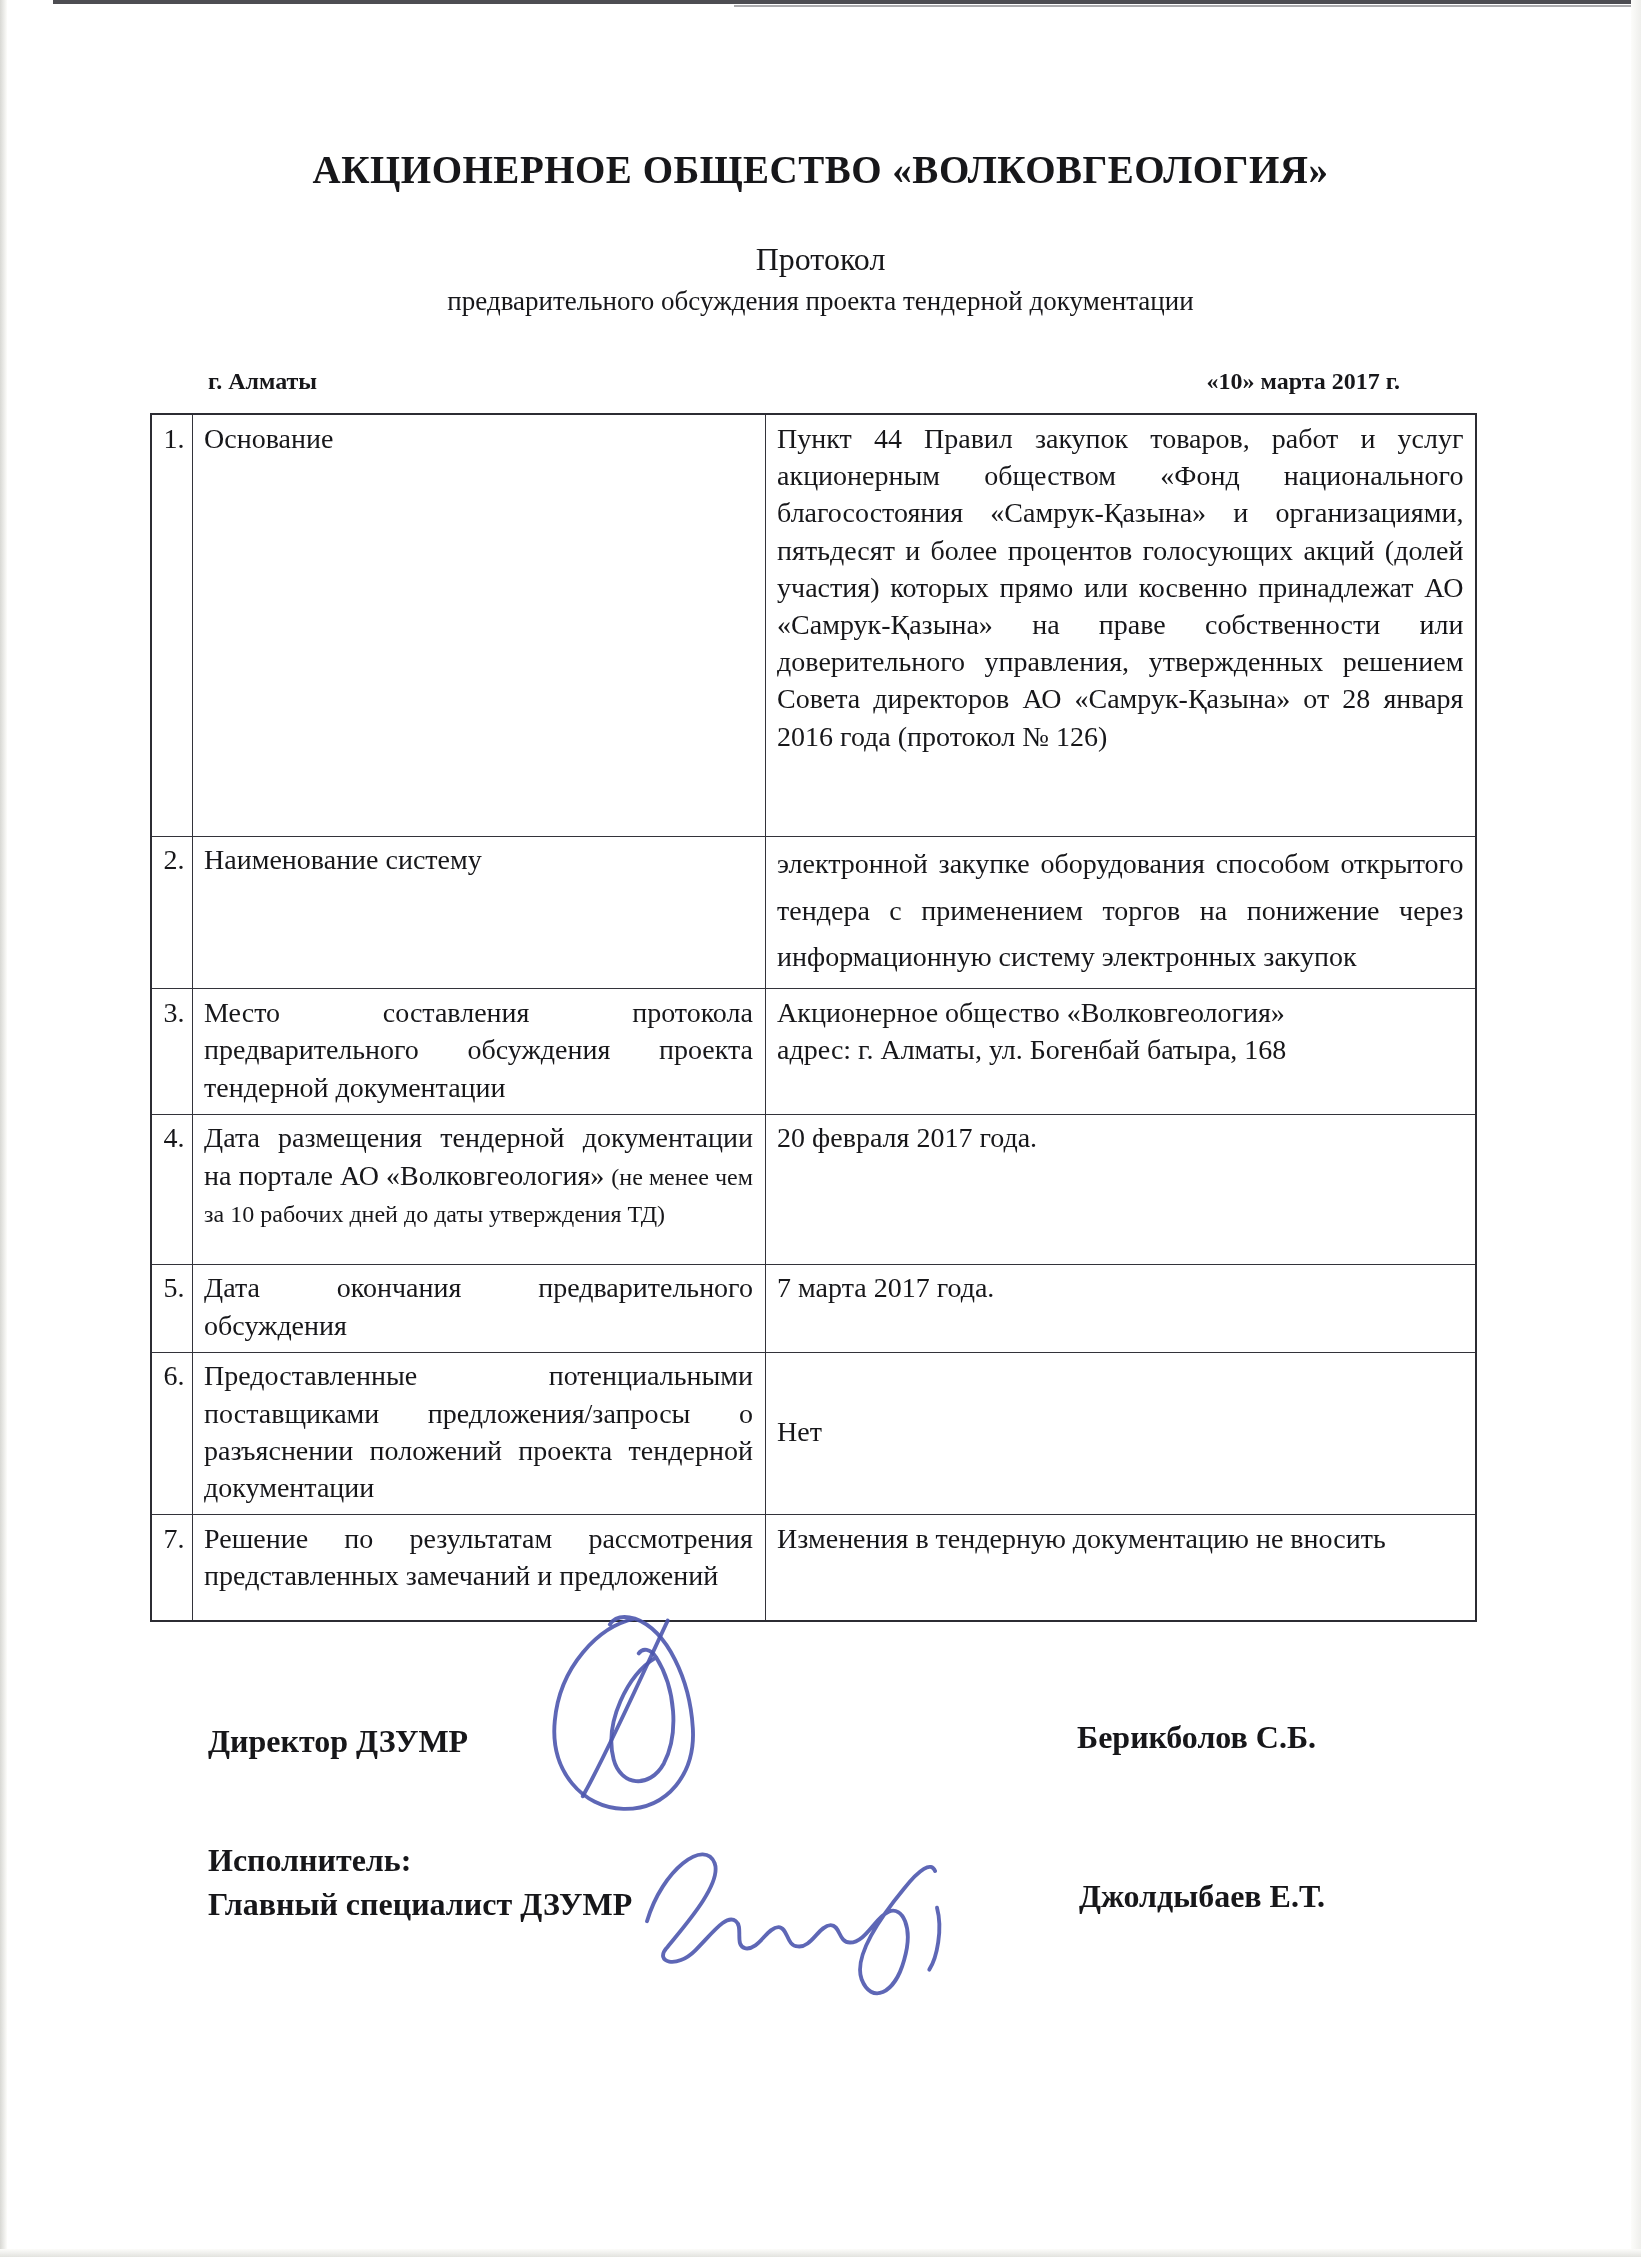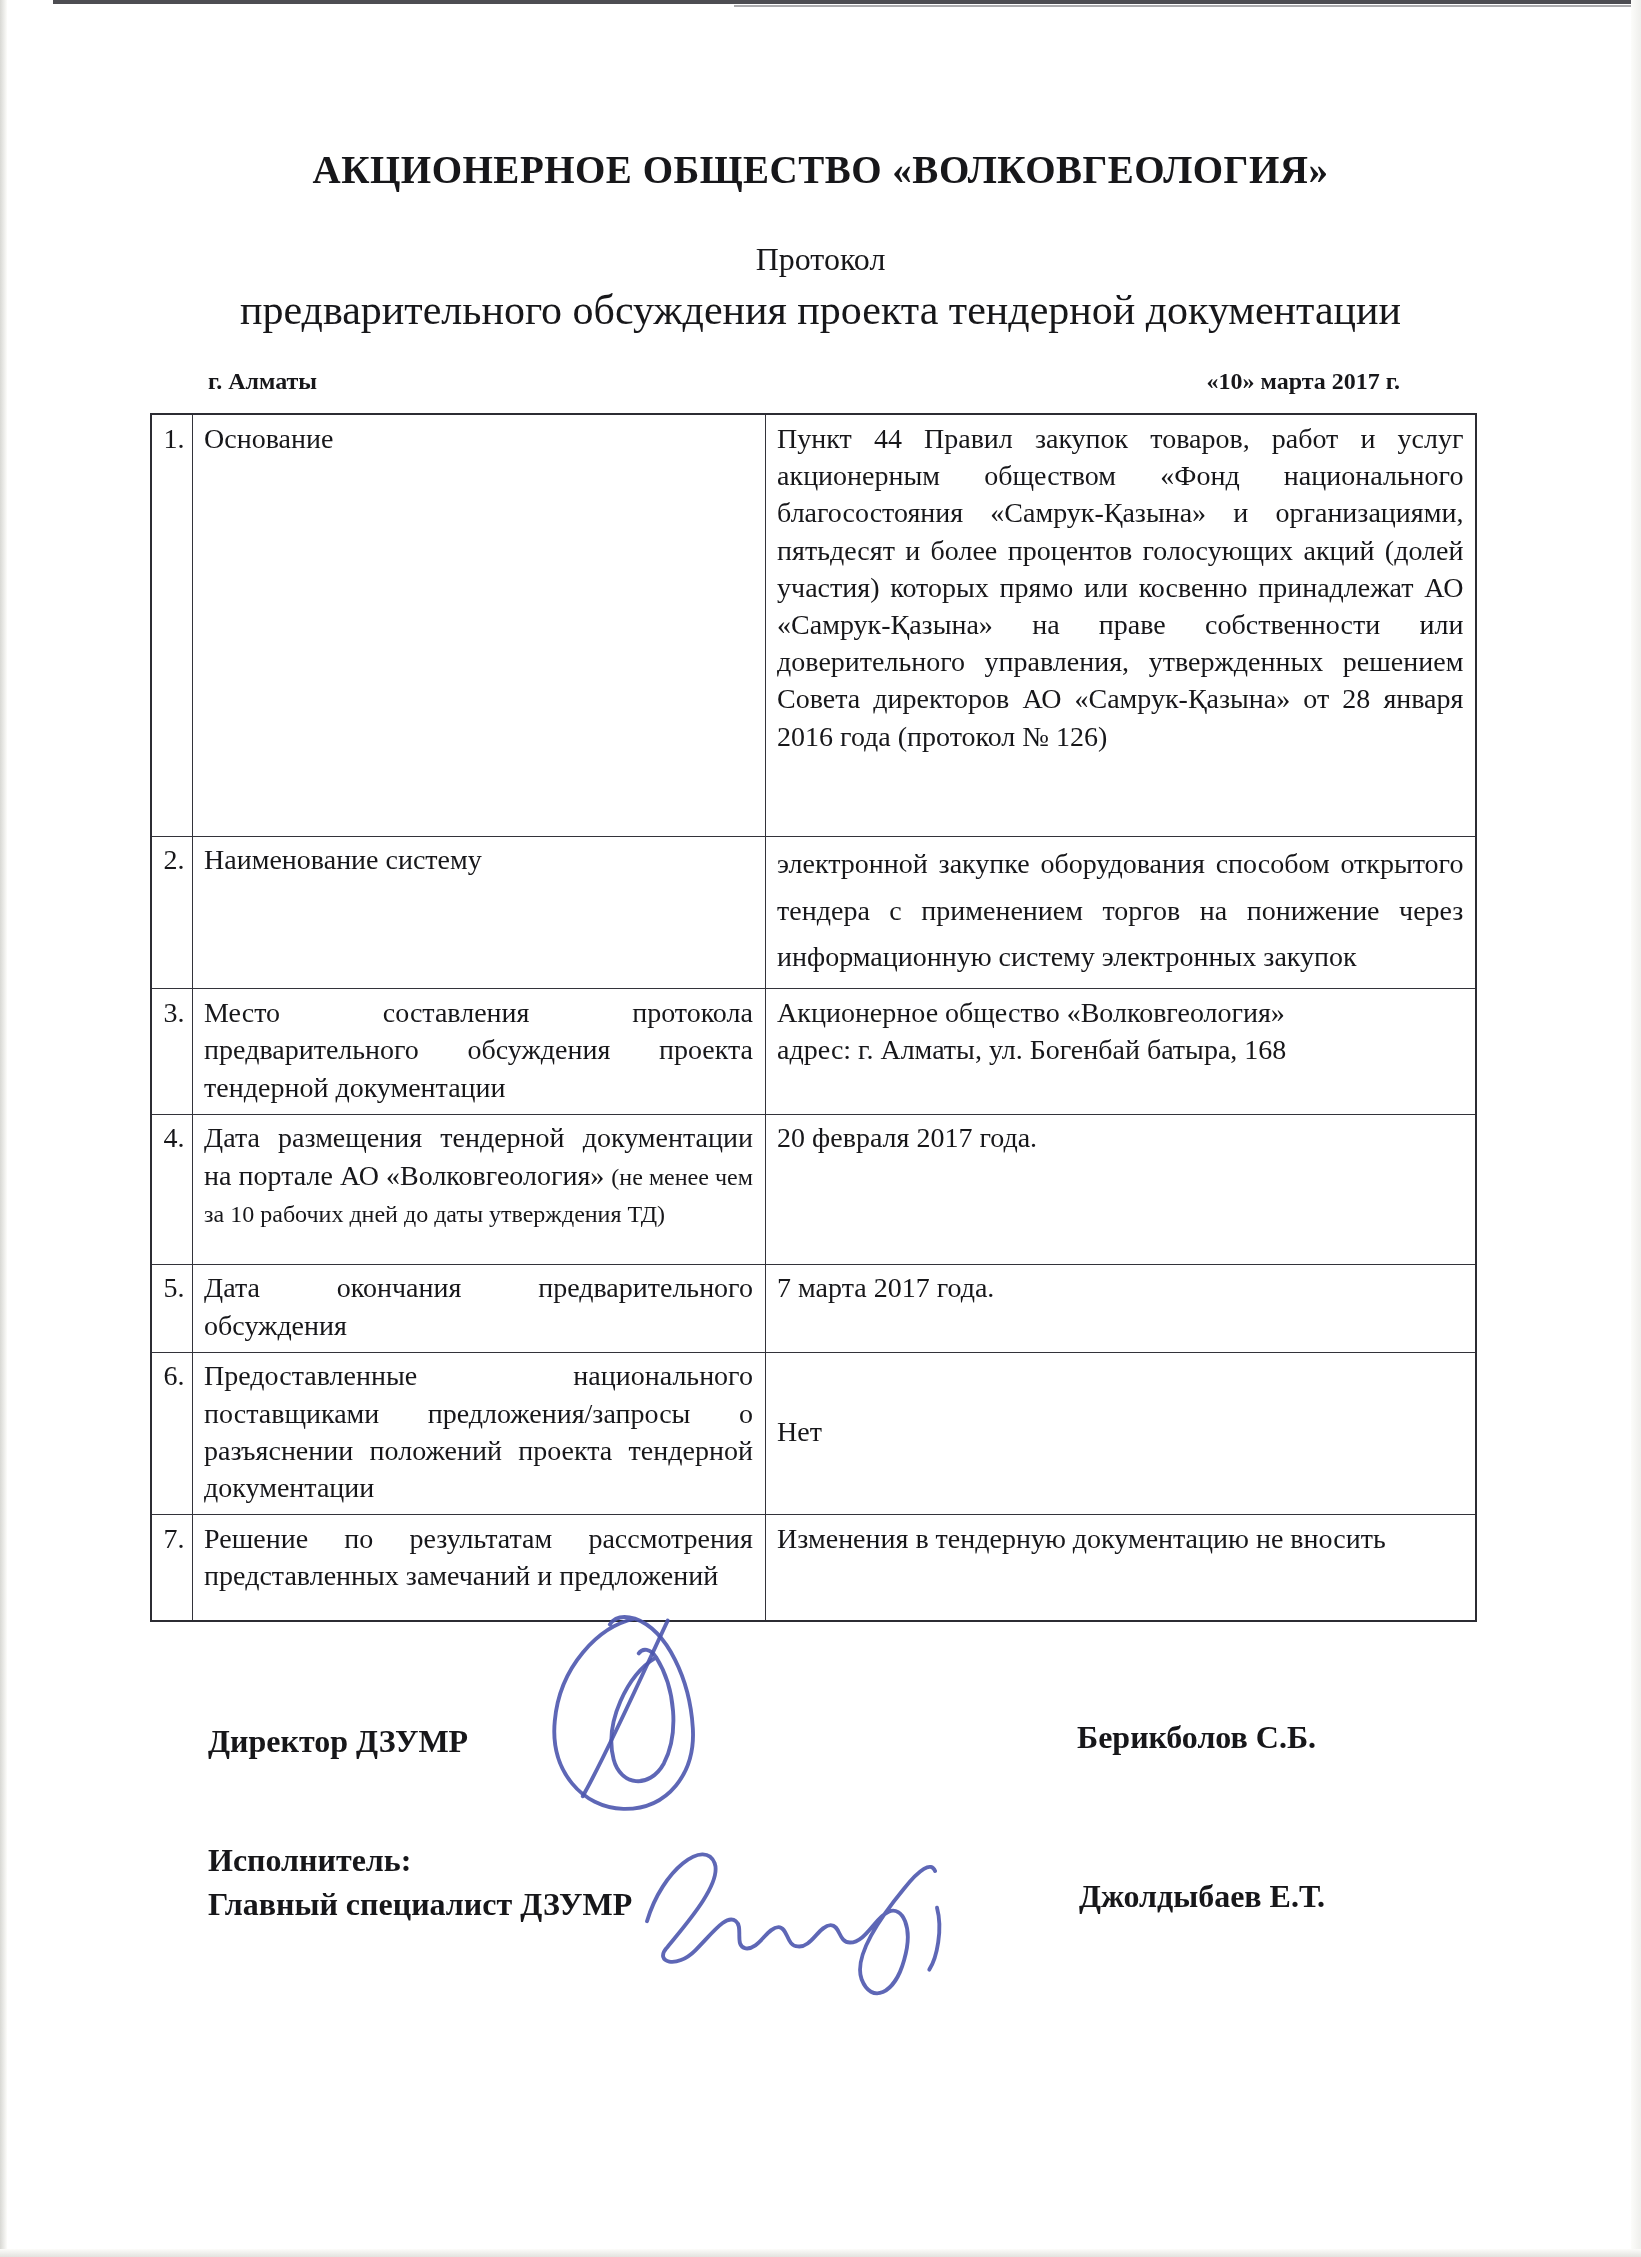--- a/index.html
+++ b/index.html
@@ -22,21 +22,21 @@
   .doc-title{
     position:absolute;top:147px;left:0;width:1641px;
     text-align:center;font-weight:bold;font-size:39px;letter-spacing:0.5px;
   }
   .doc-subtitle-1{
     position:absolute;top:241px;left:0;width:1641px;
     text-align:center;font-size:32px;
   }
   .doc-subtitle-2{
     position:absolute;top:286px;left:0;width:1641px;
-    text-align:center;font-size:42px;
+    text-align:center;font-size:27px;
   }
   .meta-row{
     position:absolute;top:368px;left:208px;width:1192px;
     display:flex;justify-content:space-between;
     font-weight:bold;font-size:24px;
   }
 
   table.main{
     position:absolute;top:413px;left:150px;
     width:1324px;
@@ -123,21 +123,21 @@
         <td class="label"><span>Дата размещения тендерной документации на портале АО «Волковгеология»</span> <span class="label-note">(не менее чем за 10 рабочих дней до даты утверждения ТД)</span></td>
         <td class="value nojust">20 февраля 2017 года.</td>
       </tr>
       <tr class="r5">
         <td class="num">5.</td>
         <td class="label">Дата окончания предварительного обсуждения</td>
         <td class="value nojust">7 марта 2017 года.</td>
       </tr>
       <tr class="r6">
         <td class="num">6.</td>
-        <td class="label">Предоставленные национального поставщиками предложения/запросы о разъяснении положений проекта тендерной документации</td>
+        <td class="label">Предоставленные потенциальными поставщиками предложения/запросы о разъяснении положений проекта тендерной документации</td>
         <td class="value nojust vmid">Нет</td>
       </tr>
       <tr class="r7">
         <td class="num">7.</td>
         <td class="label">Решение по результатам рассмотрения представленных замечаний и предложений</td>
         <td class="value">Изменения в тендерную документацию не вносить</td>
       </tr>
     </tbody>
   </table>
 

